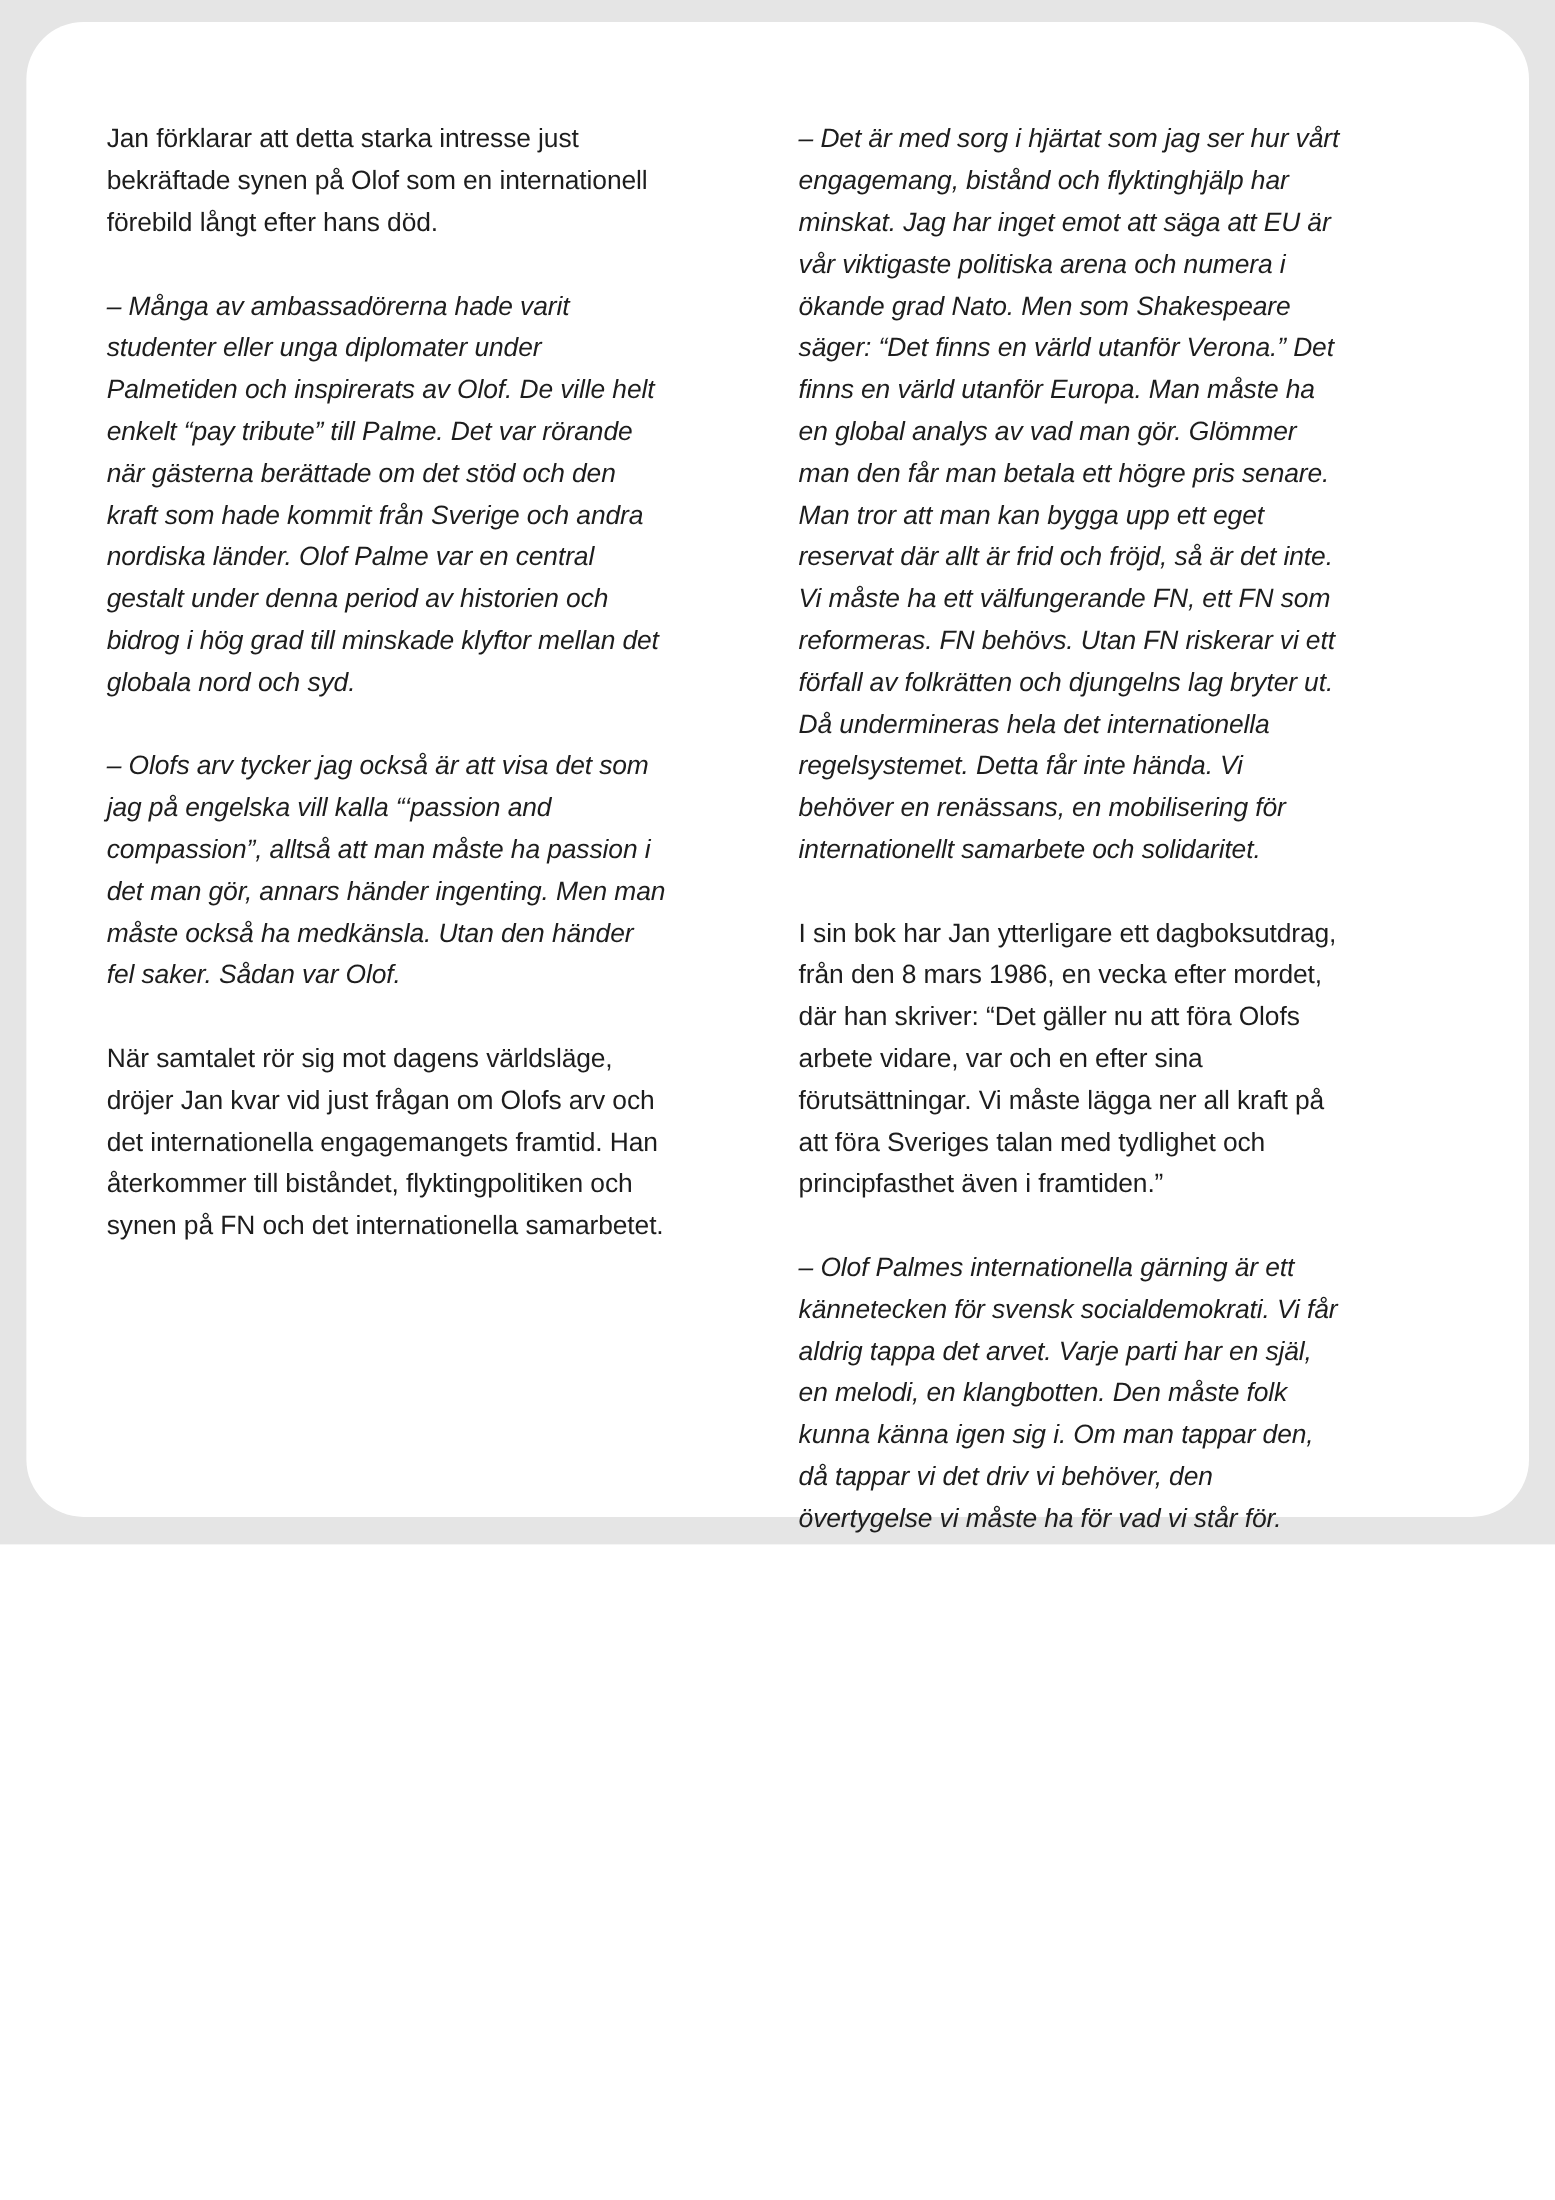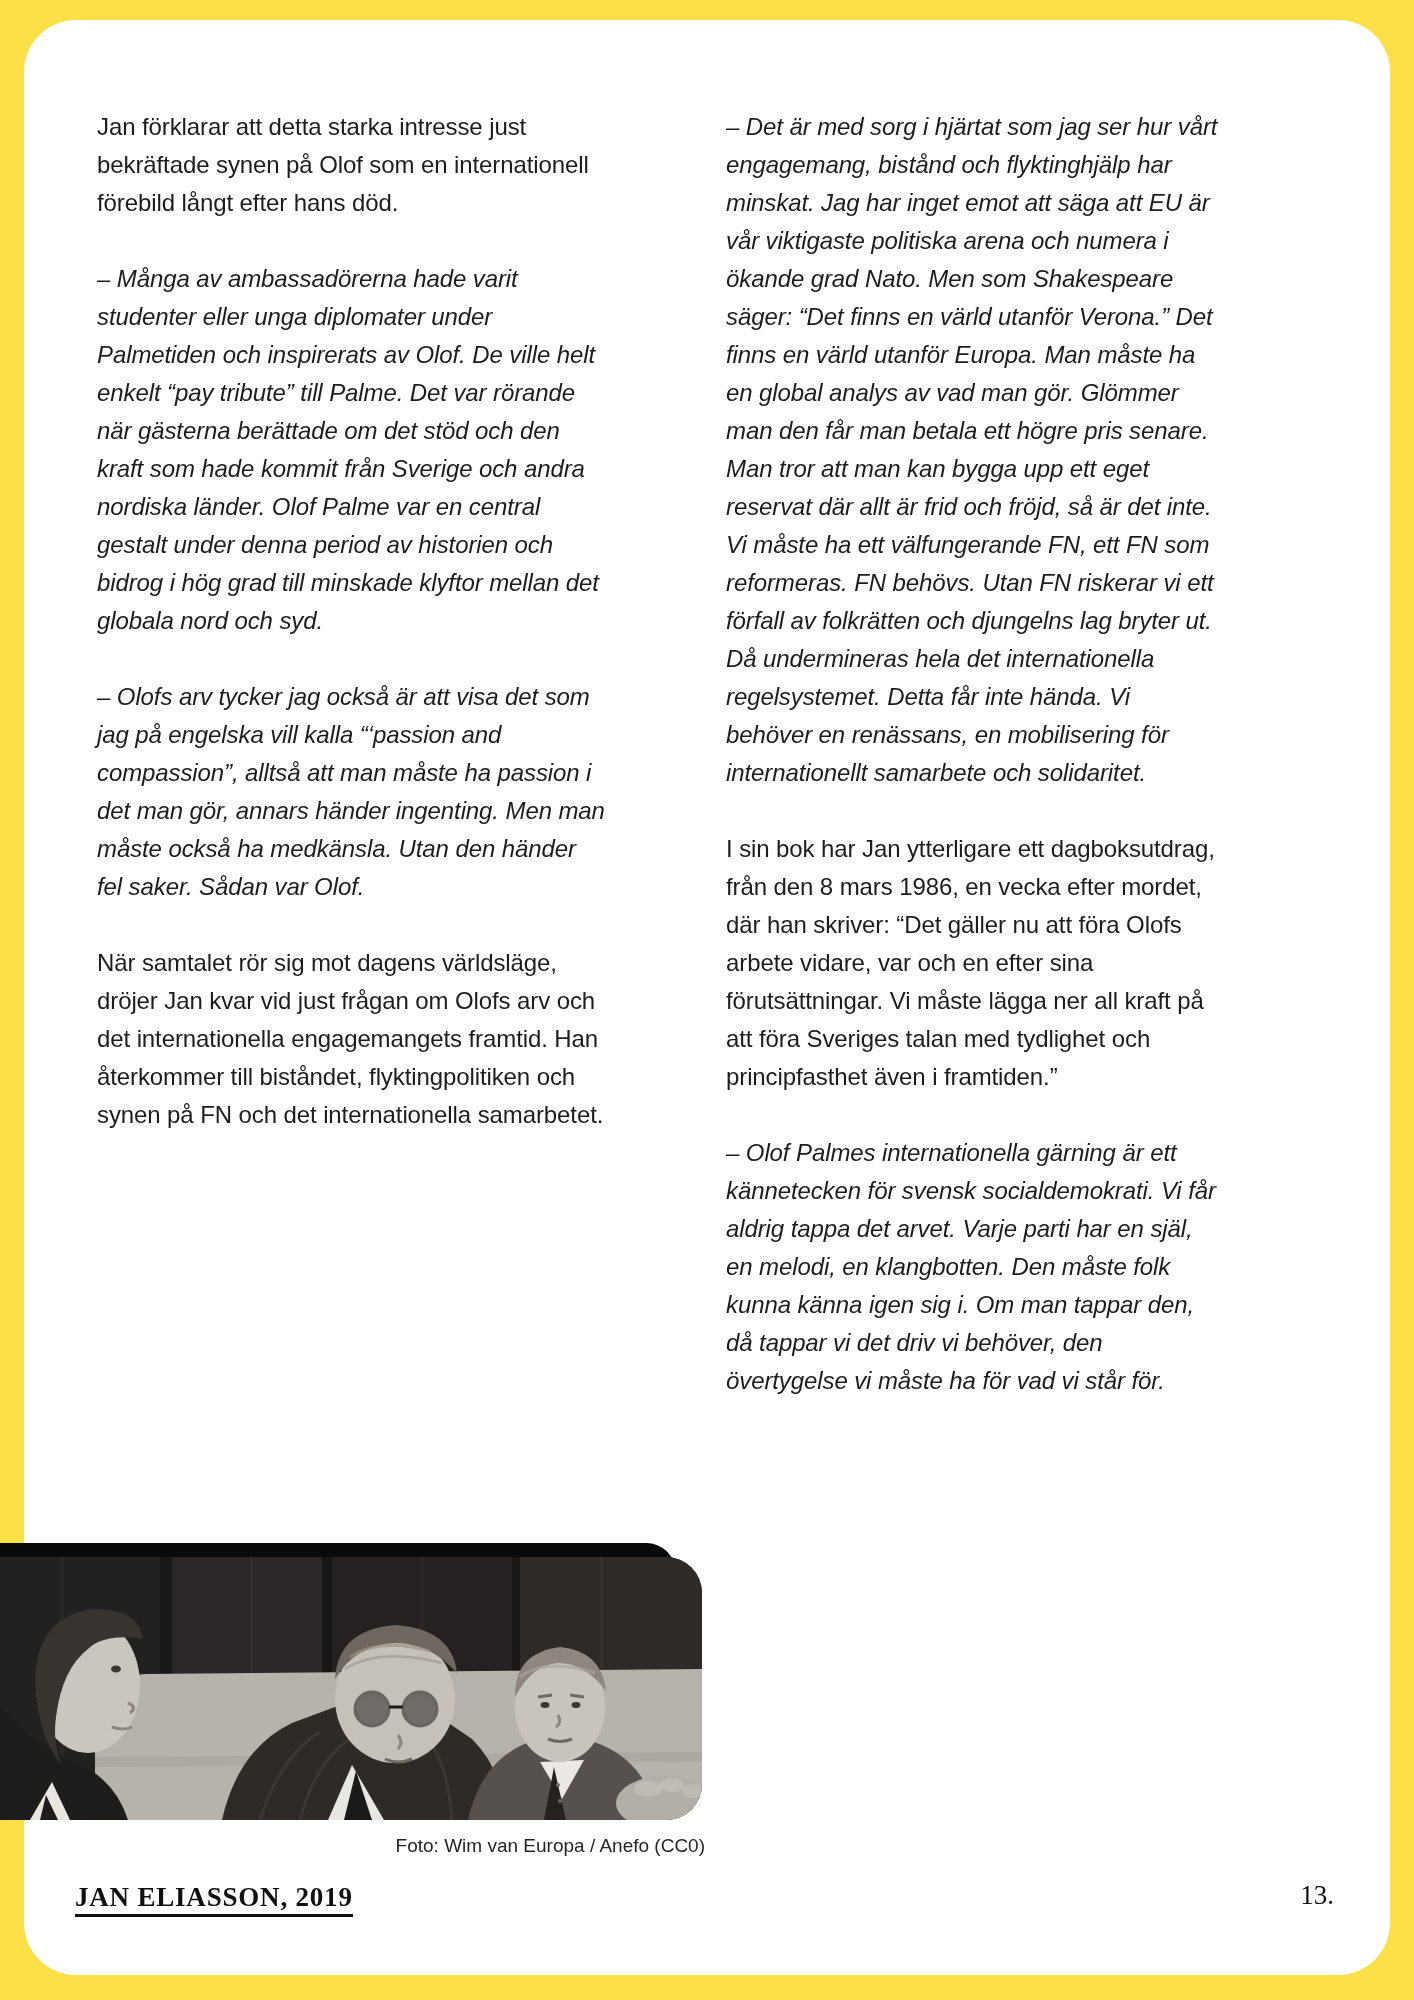--- a/index.html
+++ b/index.html
@@ -3,22 +3,22 @@
 <meta charset="utf-8">
 <style>
   html, body { margin: 0; padding: 0; }
   body {
     width: 1414px; height: 2000px;
     font-family: "Liberation Sans", "DejaVu Sans", sans-serif;
     background: #fff;
   }
   .page {
     position: relative;
-    width: 1414px; height: 2000px;
-    background: #fde047;
+    width: 1414px; height: 1404px;
+    background: #e5e5e5;
     overflow: hidden;
   }
   .sheet {
     position: absolute;
     left: 24px; right: 24px; top: 20px; bottom: 25px;
     background: #ffffff;
     border-radius: 52px;
   }
   .col {
     position: absolute;

